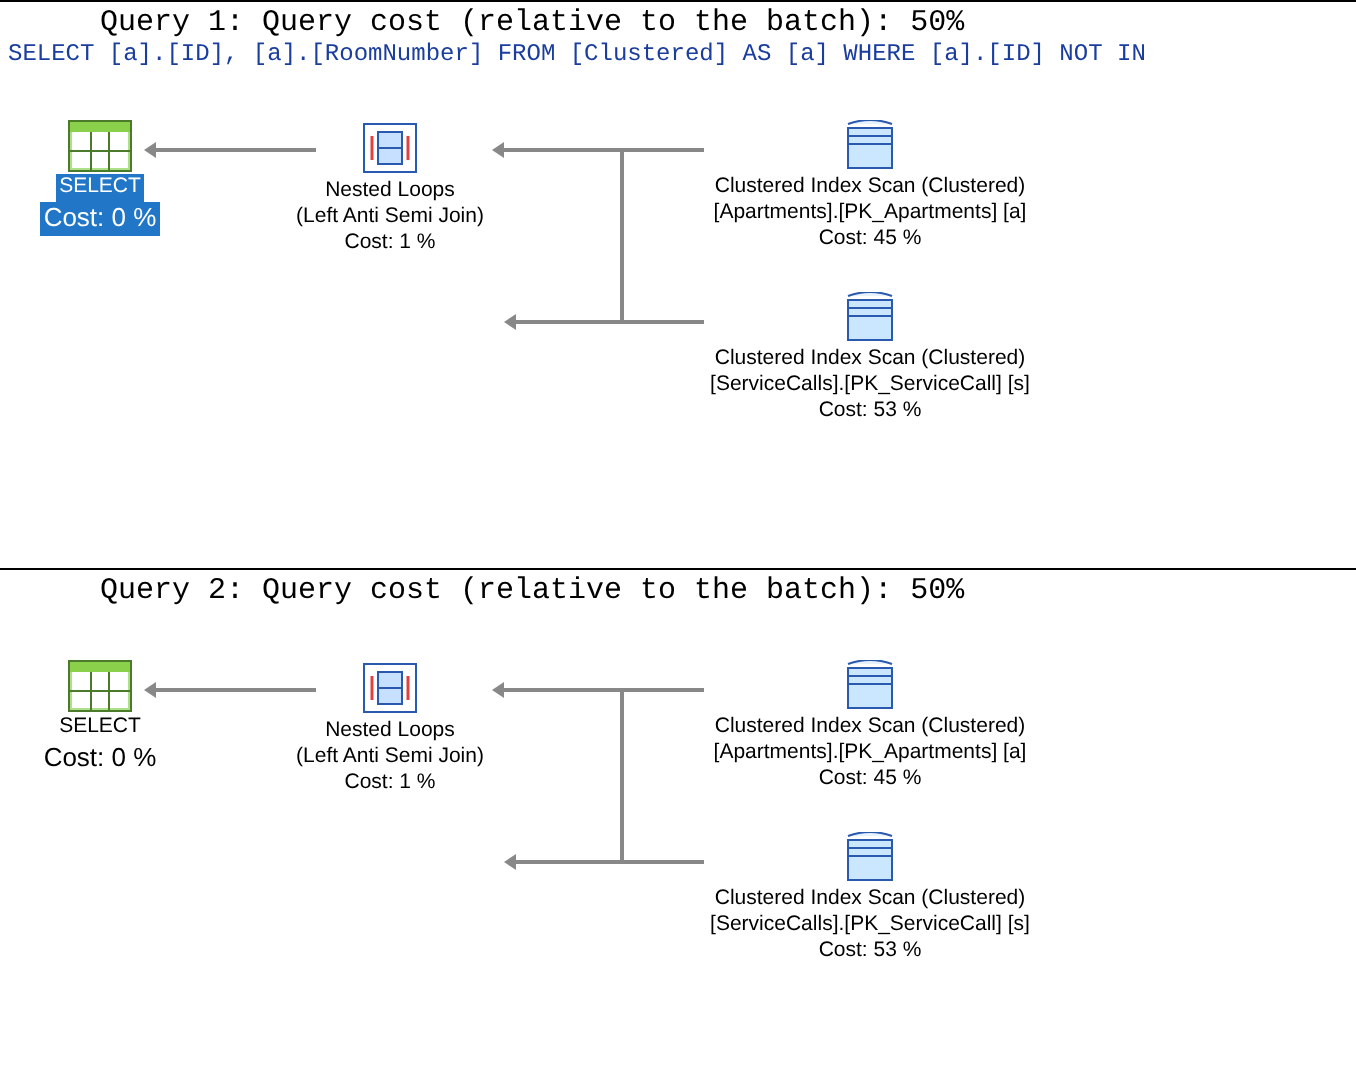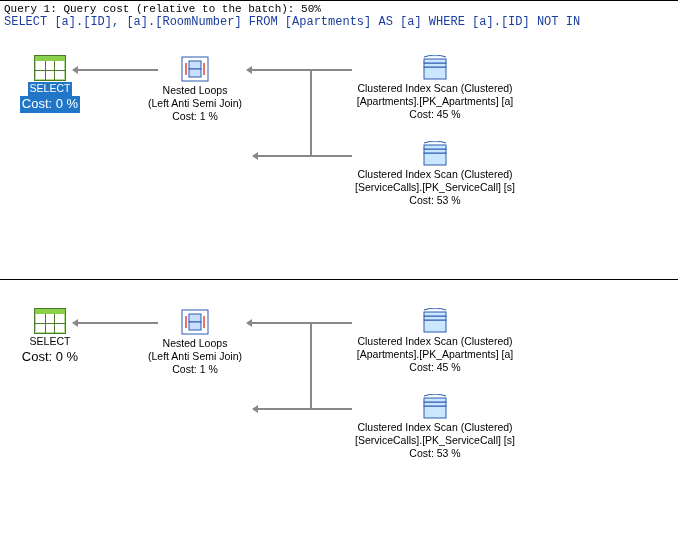--- a/index.html
+++ b/index.html
@@ -11,24 +11,25 @@
     color: #000;
     width: 678px;
   }
   .query-block {
     border-top: 1px solid #000;
     padding-top: 2px;
     margin-bottom: 50px;
   }
   .query-header {
     font-family: "Courier New", monospace;
-    font-size: 11px;
+    font-size: 15px;
     padding: 0 4px;
     white-space: nowrap;
     overflow: hidden;
+    margin-left: 46px;
   }
   .query-sql {
     font-family: "Courier New", monospace;
     font-size: 12px;
     padding: 0 4px;
     white-space: nowrap;
     overflow: hidden;
     color: #1a3d9e;
   }
   .plan-area {
@@ -138,21 +139,21 @@
     position: absolute;
     width: 2px;
     background: #888;
   }
 </style>
 </head>
 <body>
 
 <div class="query-block">
   <div class="query-header">Query 1: Query cost (relative to the batch): 50%</div>
-  <div class="query-sql">SELECT [a].[ID], [a].[RoomNumber] FROM [Apartments] AS [a] WHERE [a].[ID] NOT IN</div>
+  <div class="query-sql">SELECT [a].[ID], [a].[RoomNumber] FROM [Clustered] AS [a] WHERE [a].[ID] NOT IN</div>
 
   <div class="plan-area">
 
     <div class="op-node" style="left:18px; top:6px; width:64px;">
       <div class="icon-select op-icon"></div>
       <span class="select-badge">SELECT</span><br>
       <span class="cost-badge">Cost: 0 %</span>
     </div>
 
     <div class="arrow-h" style="left:78px; top:20px; width:80px;"></div>
@@ -202,20 +203,21 @@
       </div>
       <div>Clustered Index Scan (Clustered)</div>
       <div>[ServiceCalls].[PK_ServiceCall] [s]</div>
       <div>Cost: 53 %</div>
     </div>
 
   </div>
 </div>
 
 <div class="query-block">
+  <div class="query-header">Query 2: Query cost (relative to the batch): 50%</div>
 
   <div class="plan-area">
 
     <div class="op-node" style="left:18px; top:6px; width:64px;">
       <div class="icon-select op-icon"></div>
       <span class="select-badge plain">SELECT</span><br>
       <span class="cost-badge plain">Cost: 0 %</span>
     </div>
 
     <div class="arrow-h" style="left:78px; top:20px; width:80px;"></div>

